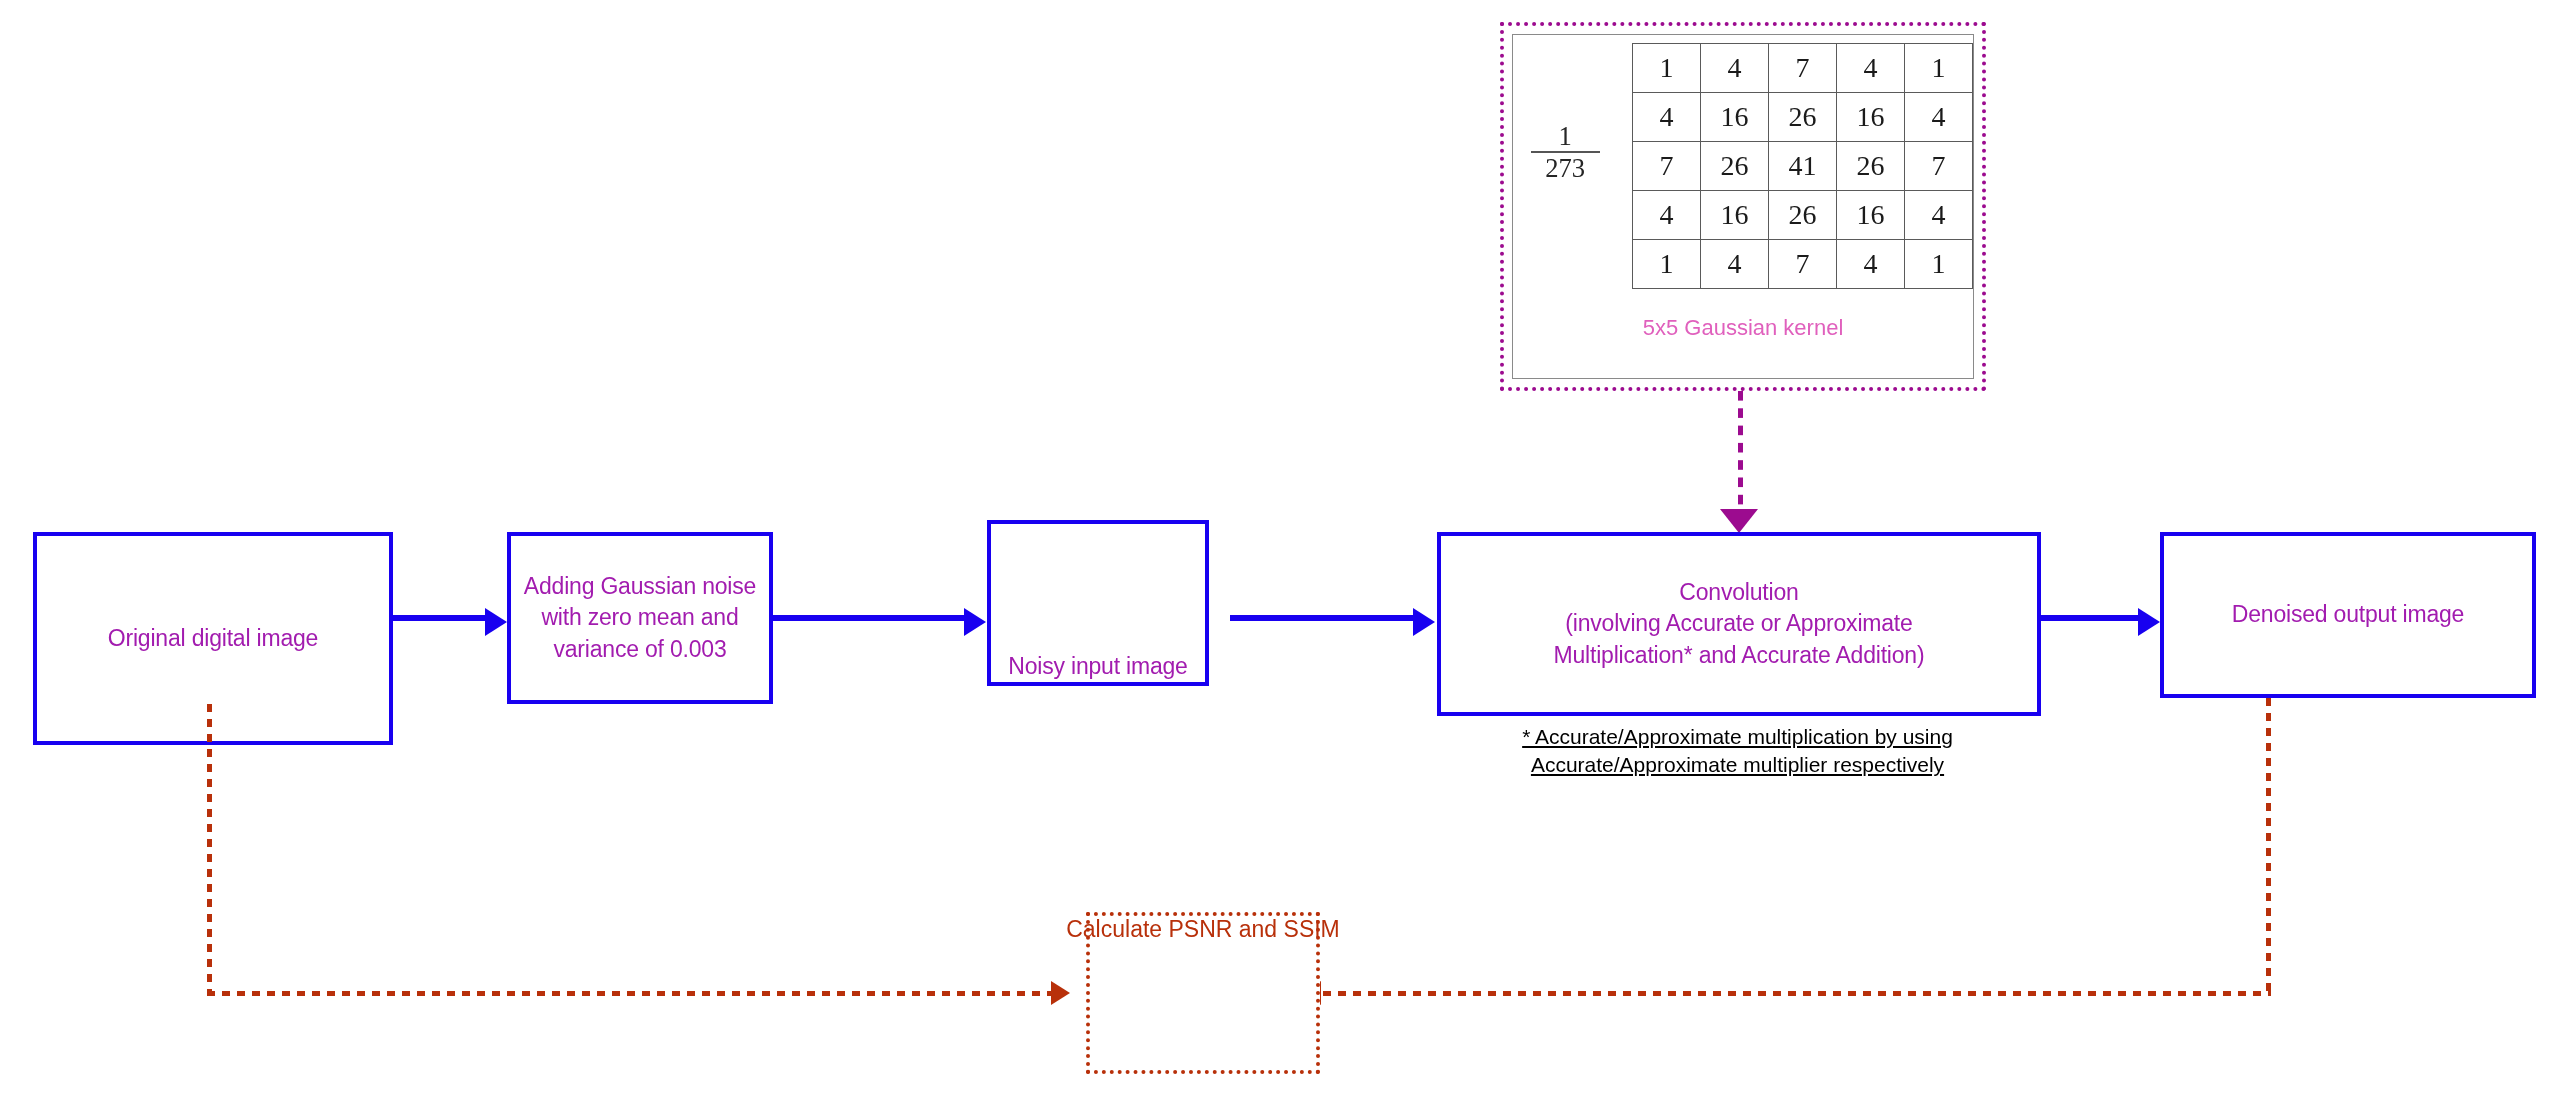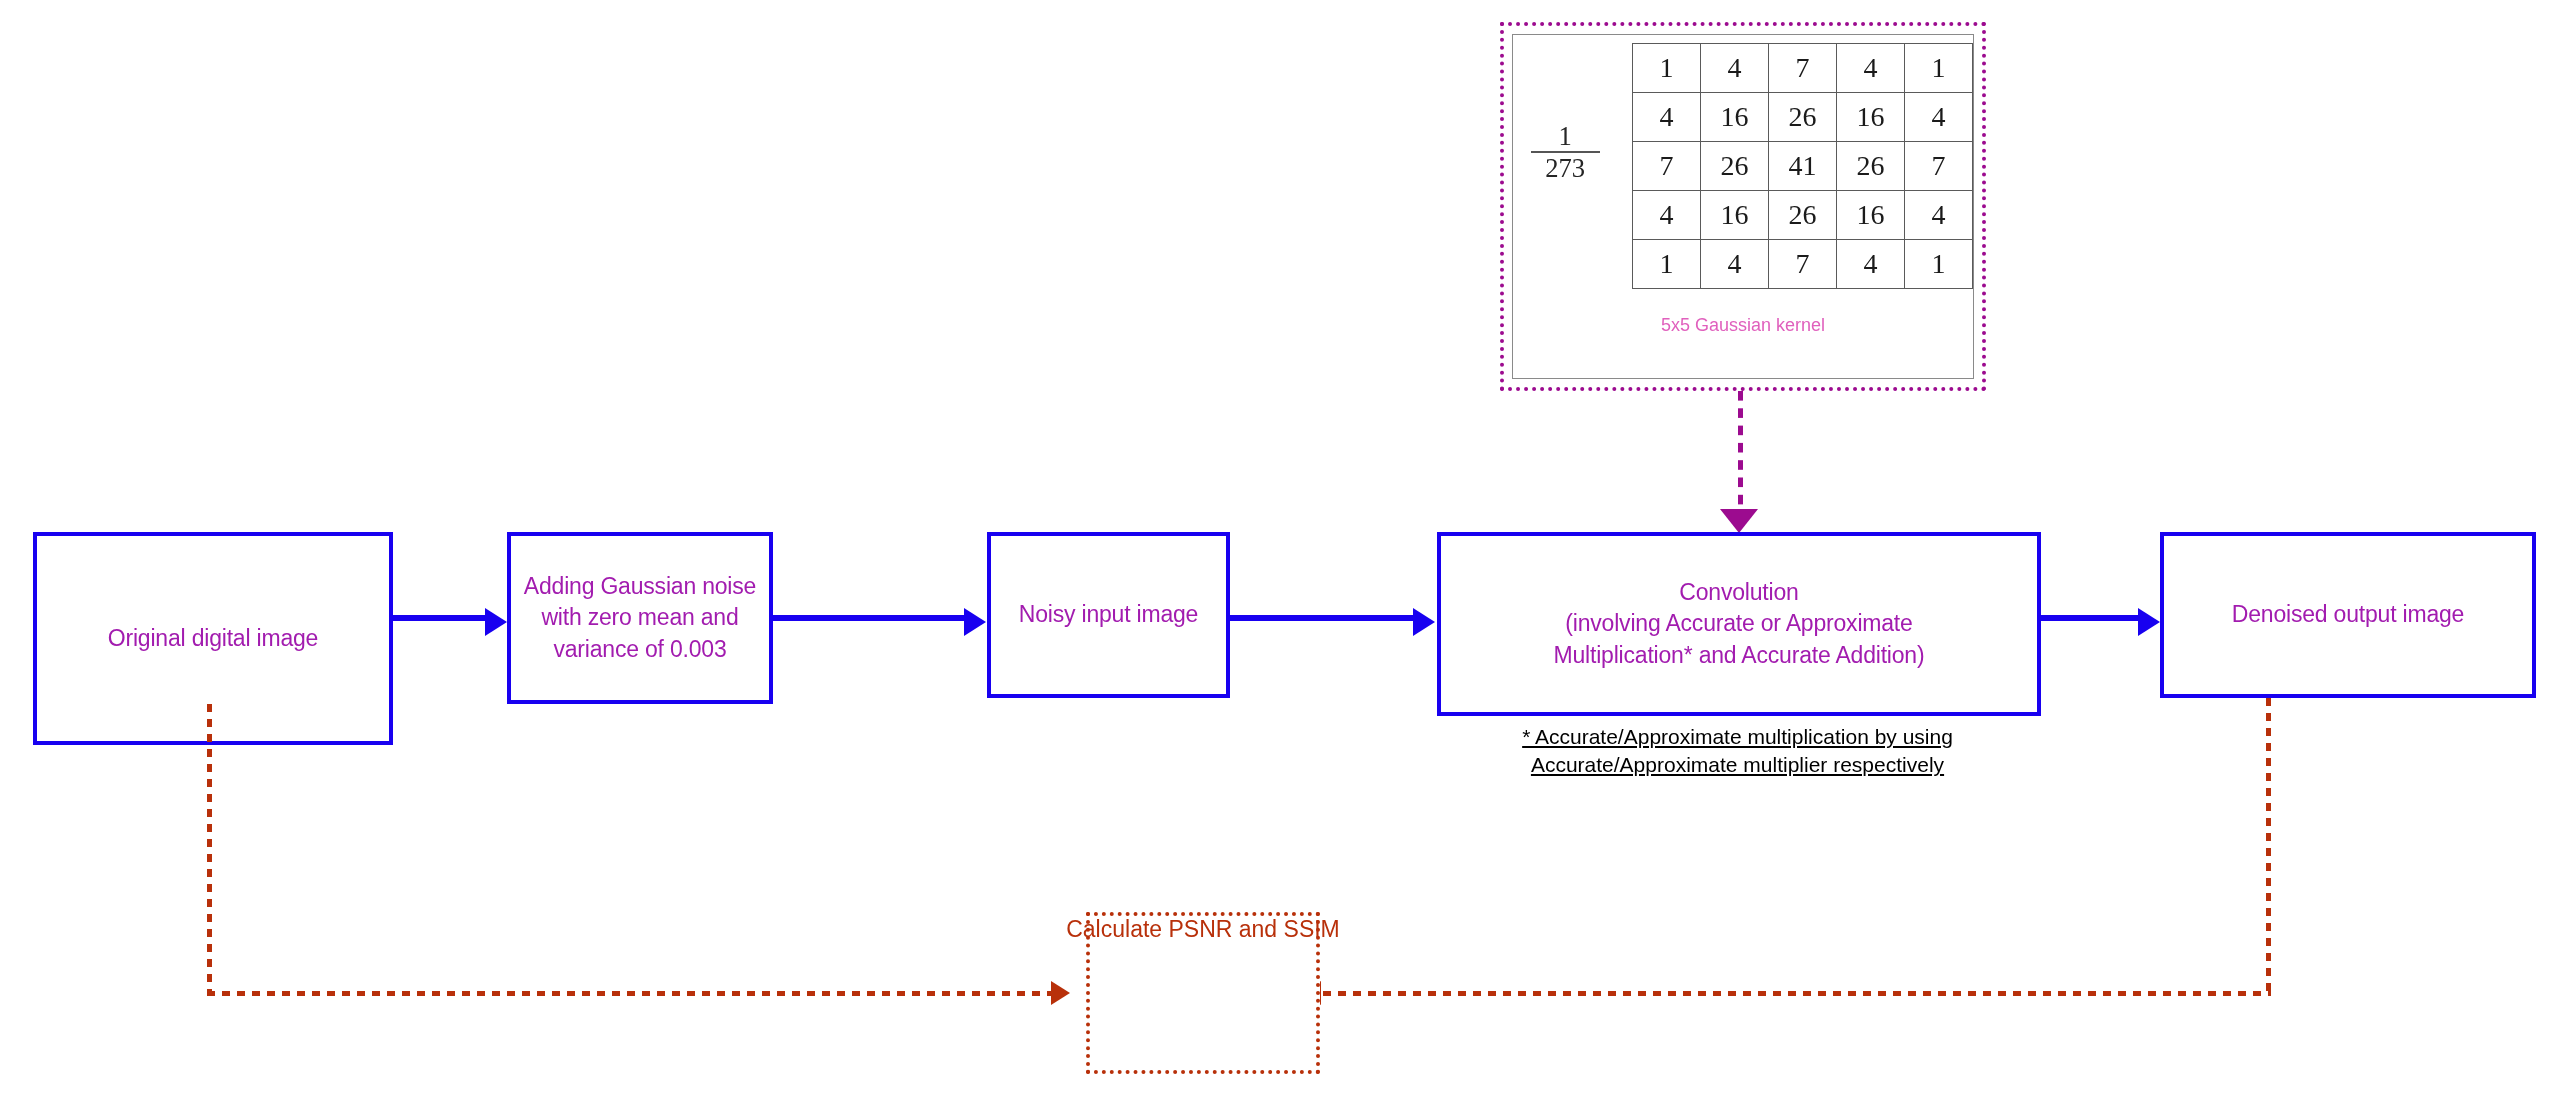--- a/index.html
+++ b/index.html
@@ -89,21 +89,21 @@
     height: 48px;
     text-align: center;
     vertical-align: middle;
     font-size: 28px;
     color: #1b1b1b;
     padding: 0;
   }
   .kernel-caption {
     position: absolute;
     color: #e060bd;
-    font-size: 18px;
+    font-size: 22px;
     font-family: "Liberation Sans", sans-serif;
     text-align: center;
     width: 100%;
   }
 
   
   .purple-vline {
     position: absolute;
     width: 5.2px;
     background-image: linear-gradient(#9c0b8f 56%, rgba(255,255,255,0) 0%);
@@ -240,21 +240,21 @@
   <div class="proc-box" style="left:33px; top:532px; width:360px; height:213px;text-align:center;">
     <span class="proc-label">Original digital image</span>
   </div>
 
   <div class="proc-box" style="left:507px; top:532px; width:266px; height:172px;">
     <span class="proc-label">Adding Gaussian noise
 with zero mean and
 variance of 0.003</span>
   </div>
 
-  <div class="proc-box" style="left:987px; top:532px; width:243px; height:166px;">
+  <div class="proc-box" style="left:987px; top:520px; width:222px; height:166px;align-items:flex-end;">
     <span class="proc-label">Noisy input image</span>
   </div>
 
   <div class="proc-box" style="left:1437px; top:532px; width:604px; height:184px;">
     <span class="proc-label">Convolution
 (involving Accurate or Approximate
 Multiplication* and Accurate Addition)</span>
   </div>
 
   <div class="proc-box" style="left:2160px; top:532px; width:376px; height:166px;">

